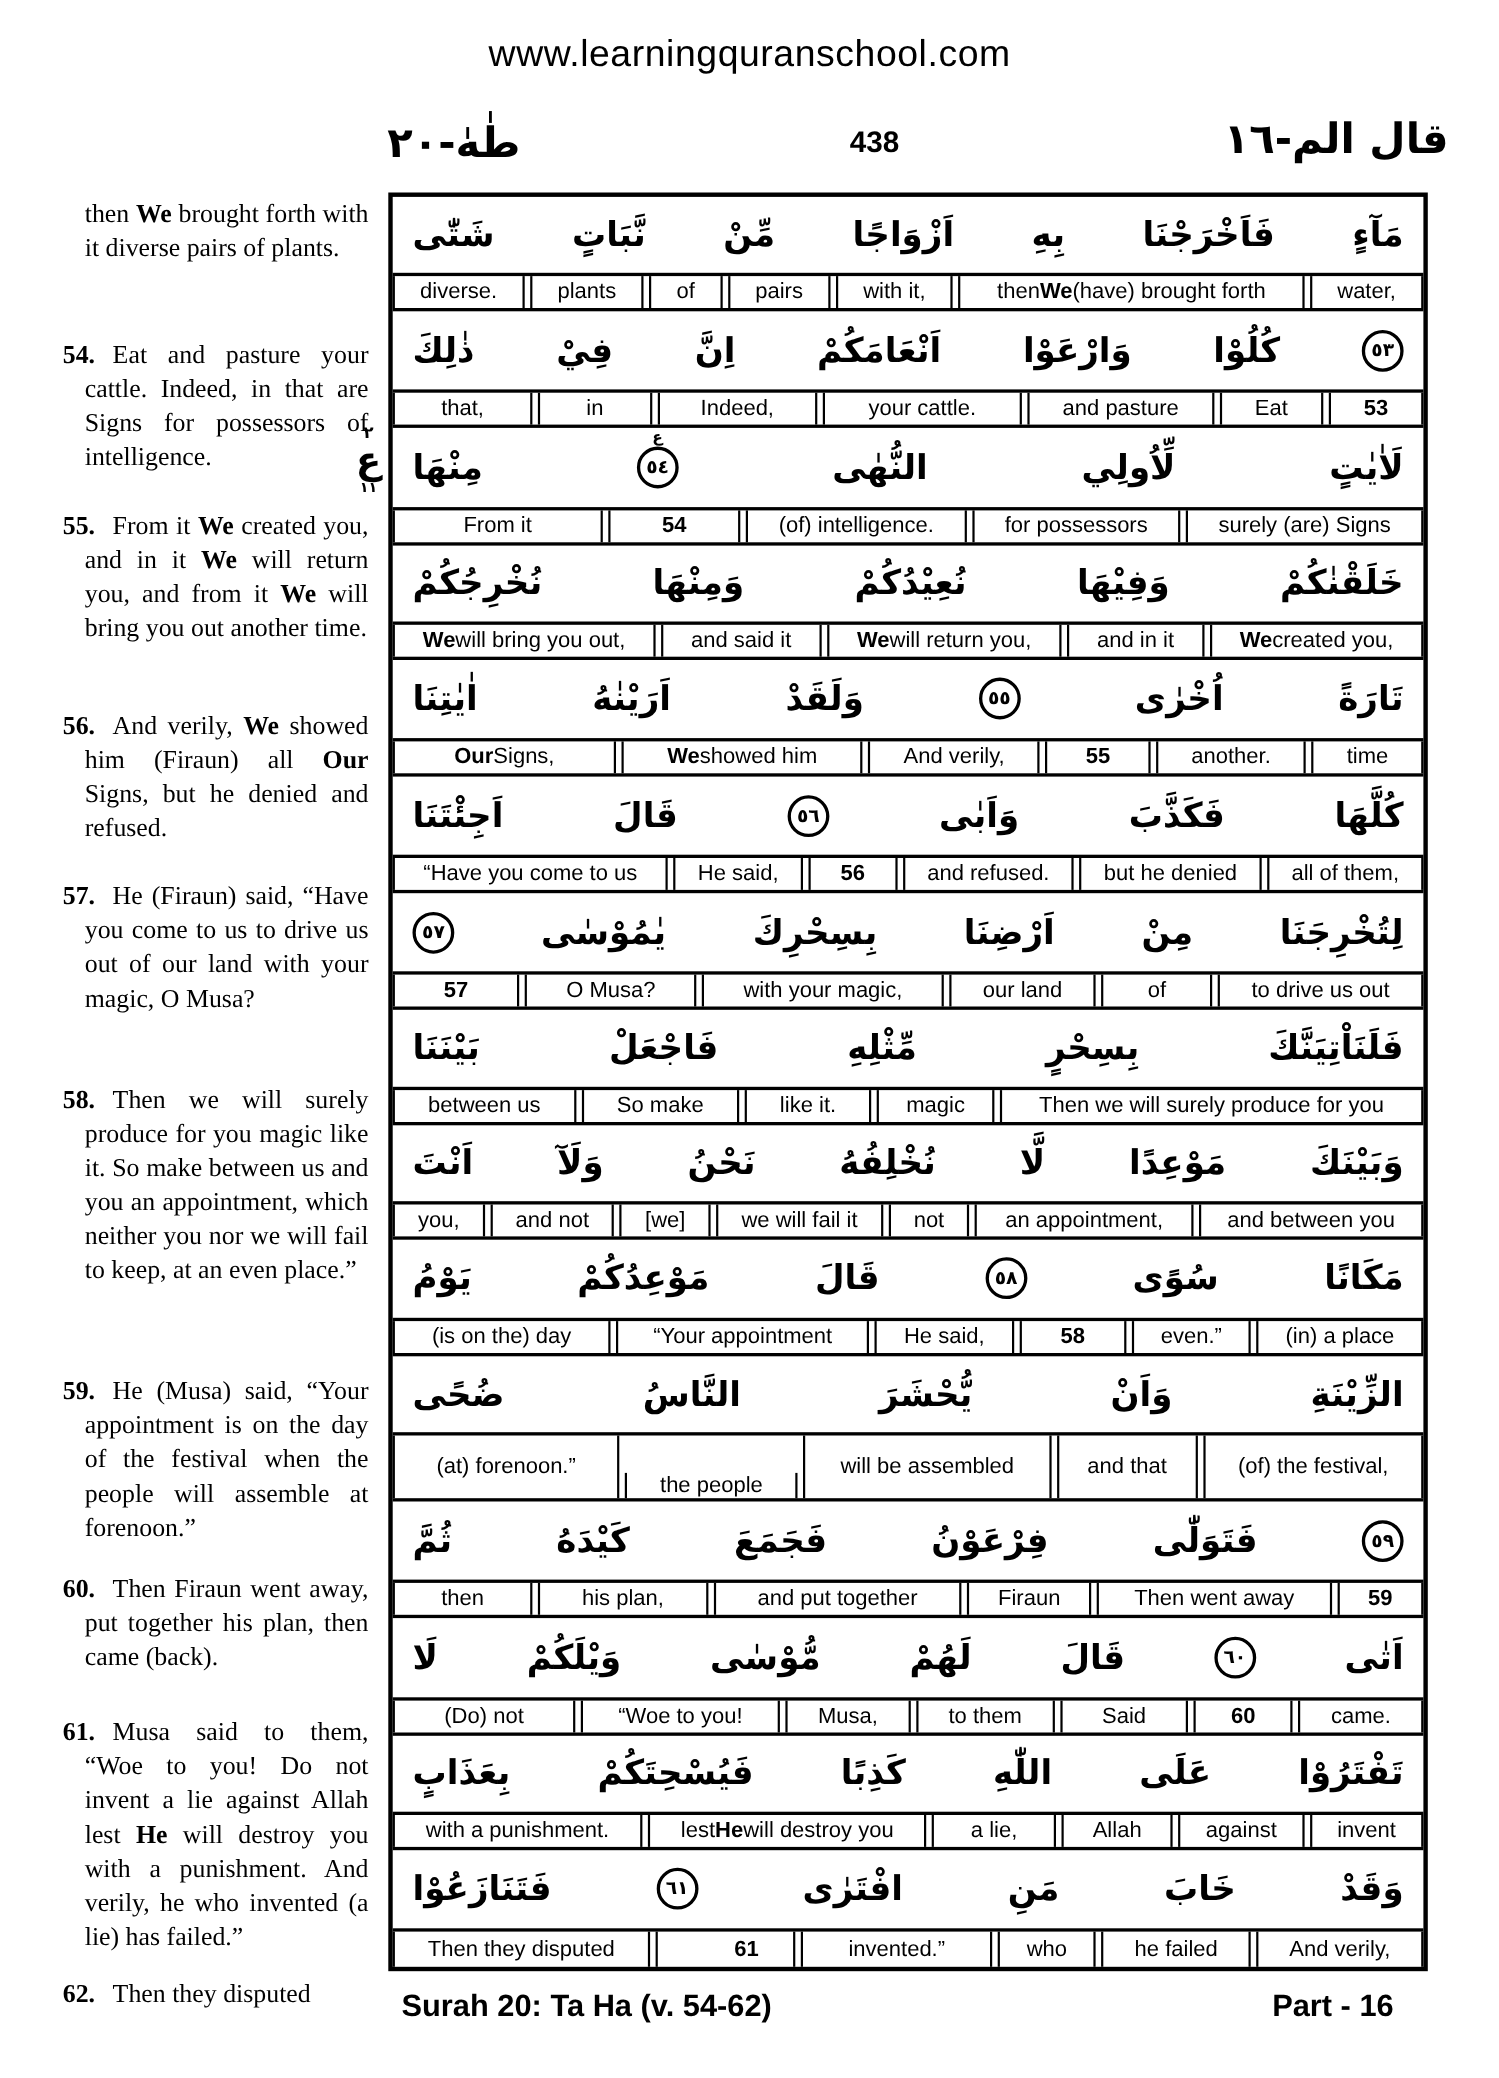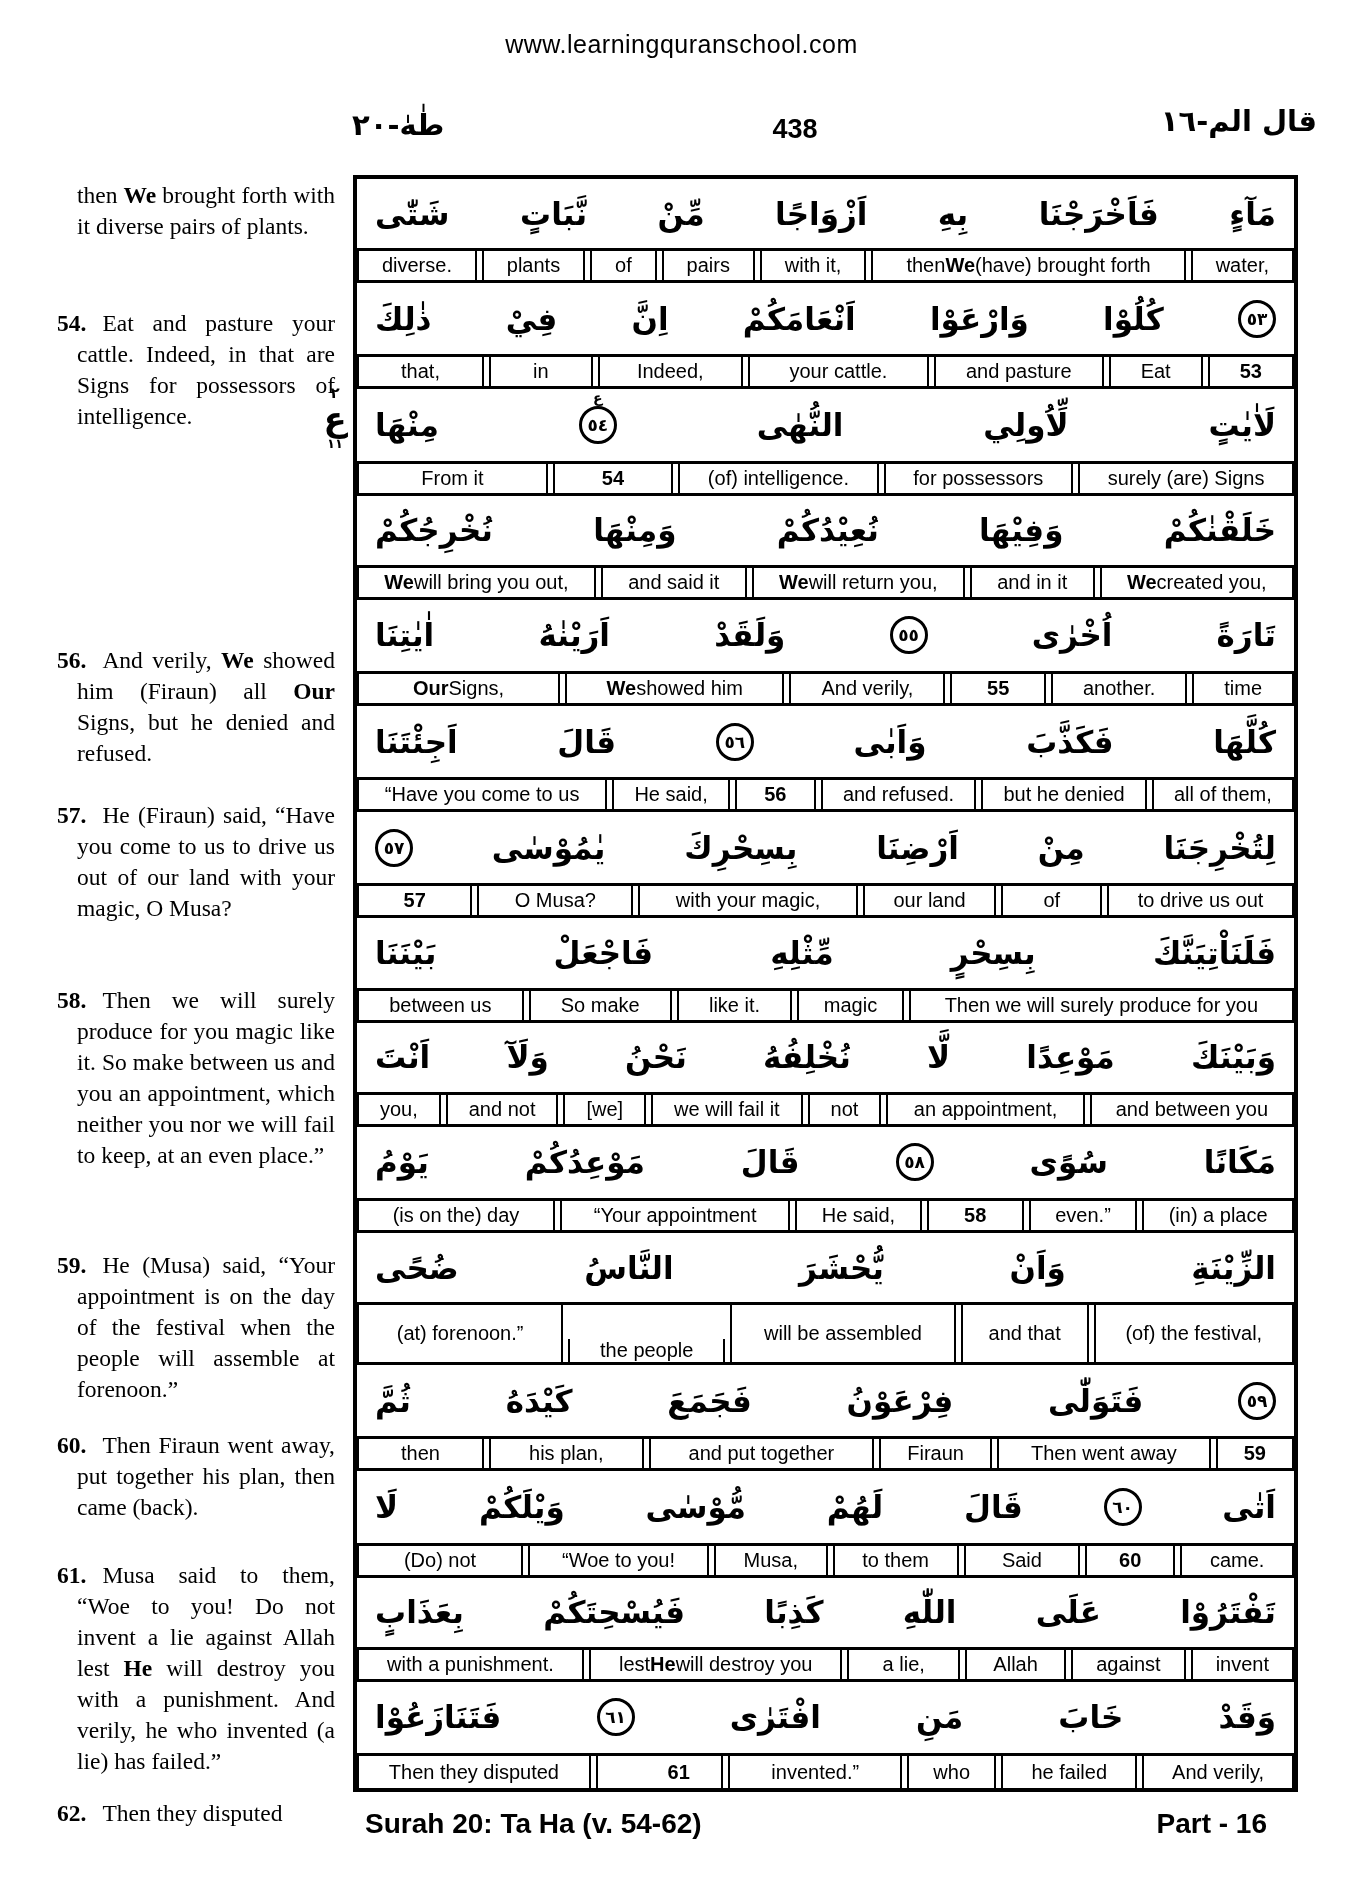--- a/index.html
+++ b/index.html
@@ -1,21 +1,21 @@
 <!DOCTYPE html>
 <html><head>
 <meta charset="utf-8">
 <style>
   html,body{margin:0;padding:0;background:#fff;}
   .page{position:relative;width:1363px;height:1889px;background:#fff;color:#000;
         font-family:"Liberation Sans",sans-serif;overflow:hidden;}
   .url{position:absolute;top:30px;left:0;right:0;text-align:center;
-       font-size:25px;letter-spacing:.5px;}
+       font-size:34px;letter-spacing:.5px;}
   .ar-font{font-family:"DejaVu Sans",sans-serif;}
-  .hdr-ar{position:absolute;font-weight:bold;font-size:29px;direction:rtl;}
+  .hdr-ar{position:absolute;font-weight:bold;font-size:38px;direction:rtl;}
   .surah-ar{top:108px;left:352px;}
   .juz-ar{top:104px;right:46px;}
   .pageno{position:absolute;top:114px;left:740px;width:110px;text-align:center;
           font-weight:bold;font-size:27px;}
   
   .sidebar{position:absolute;left:57px;top:0;width:278px;height:1845px;
            font-family:"Liberation Serif",serif;font-size:23.5px;line-height:31px;}
   .sp{position:absolute;left:0;width:278px;padding-left:20px;box-sizing:border-box;
       text-align:justify;}
   .sp b{font-weight:bold;}
@@ -56,20 +56,21 @@
 
   <div class="url">www.learningquranschool.com</div>
 
   <div class="hdr-ar surah-ar ar-font">طٰهٰ-٢٠</div>
   <div class="pageno">438</div>
   <div class="hdr-ar juz-ar ar-font">قال الم-١٦</div>
 
   <div class="sidebar">
       <div class="sp sp0">then <b>We</b> brought forth with it diverse pairs of plants.</div>
       <div class="sp sp1"><span class="vnum">54.</span>Eat and pasture your cattle. Indeed, in that are Signs for possessors of intelligence.</div>
+      <div class="sp sp2"><span class="vnum">55.</span>From it <b>We</b> created you, and in it <b>We</b> will return you, and from it <b>We</b> will bring you out another time.</div>
       <div class="sp sp3"><span class="vnum">56.</span>And verily, <b>We</b> showed him (Firaun) all <b>Our</b> Signs, but he denied and refused.</div>
       <div class="sp sp4"><span class="vnum">57.</span>He (Firaun) said, “Have you come to us to drive us out of our land with your magic, O Musa?</div>
       <div class="sp sp5"><span class="vnum">58.</span>Then we will surely produce for you magic like it. So make between us and you an appointment, which neither you nor we will fail to keep, at an even place.”</div>
       <div class="sp sp6"><span class="vnum">59.</span>He (Musa) said, “Your appointment is on the day of the festival when the people will assemble at forenoon.”</div>
       <div class="sp sp7"><span class="vnum">60.</span>Then Firaun went away, put together his plan, then came (back).</div>
       <div class="sp sp8"><span class="vnum">61.</span>Musa said to them, “Woe to you! Do not invent a lie against Allah lest <b>He</b> will destroy you with a punishment. And verily, he who invented (a lie) has failed.”</div>
       <div class="sp sp9"><span class="vnum">62.</span>Then they disputed</div>
     </div>
 
   <div class="ruku">

